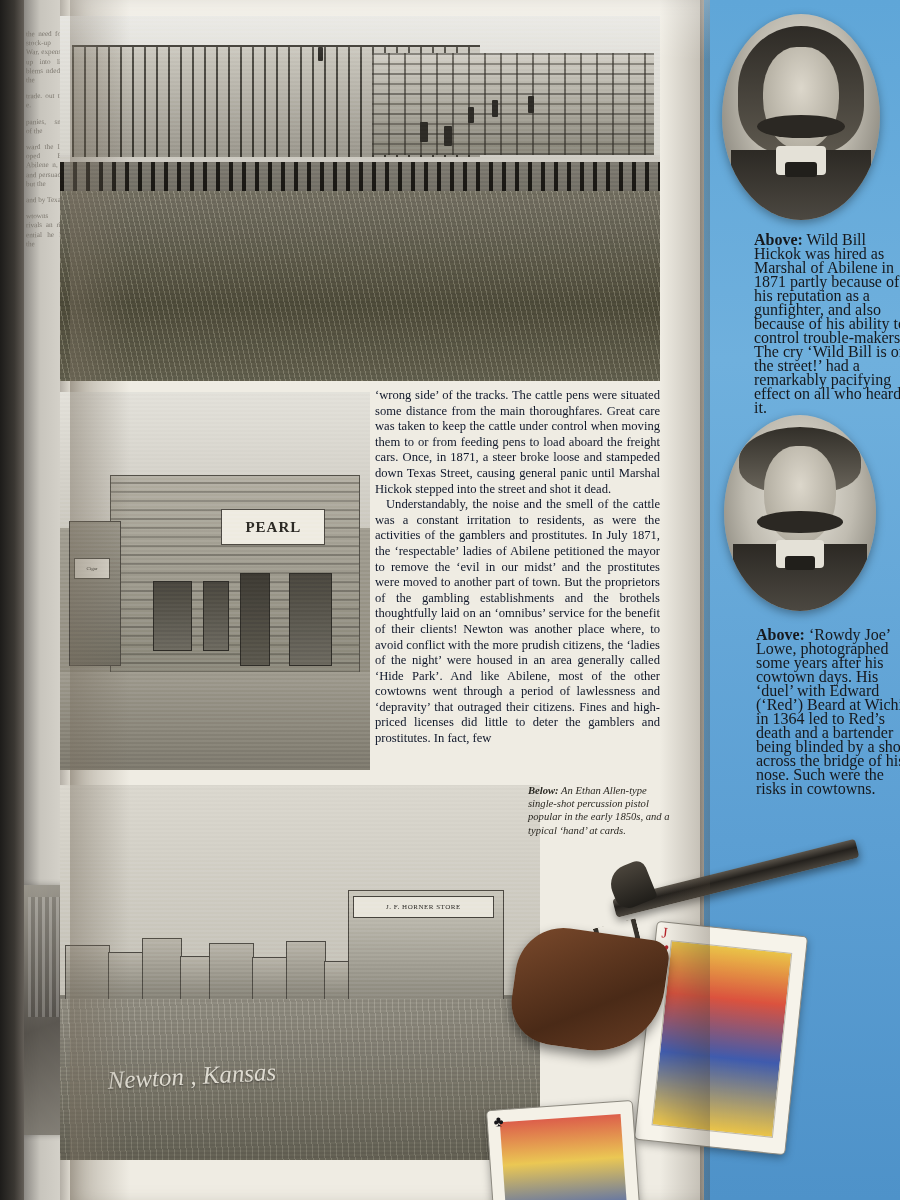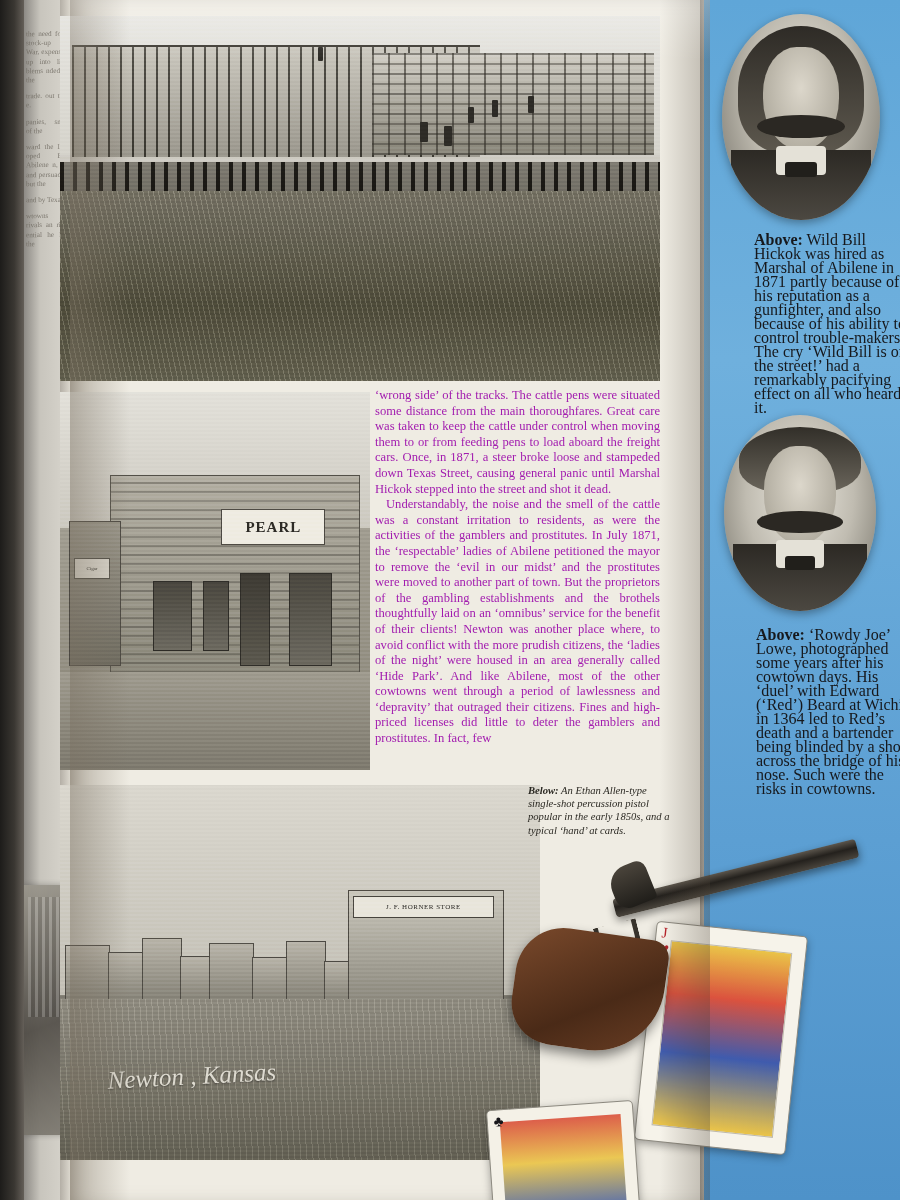--- a/index.html
+++ b/index.html
@@ -137,21 +137,21 @@
   .nw-ground:after{content:"";position:absolute;inset:0;
     background:repeating-linear-gradient(86deg,rgba(240,238,228,.10) 0 1px,rgba(0,0,0,.08) 1px 6px);}
   .nw-caption{position:absolute;left:10%;top:73%;width:62%;height:14%;
     color:#efece2;font-family:"Liberation Serif",serif;font-style:italic;
     font-size:25px;opacity:.85;transform:rotate(-3deg);
     text-shadow:0 1px 2px rgba(0,0,0,.5);white-space:nowrap;}
 
   
   .body-col{
     position:absolute;left:375px;top:388px;width:285px;
-    font-size:12.6px;line-height:15.6px;color:#a21caf;text-align:justify;
+    font-size:12.6px;line-height:15.6px;color:#0f172a;text-align:justify;
     font-family:"Liberation Serif",serif;
   }
   .body-col p{margin:0;text-indent:0;}
   .body-col p+p{text-indent:11px;}
 
   .below-caption{
     position:absolute;left:528px;top:784px;width:148px;
     font-size:10.6px;line-height:13.2px;color:#2a2822;font-style:italic;
     text-align:left;font-family:"Liberation Serif",serif;
   }

